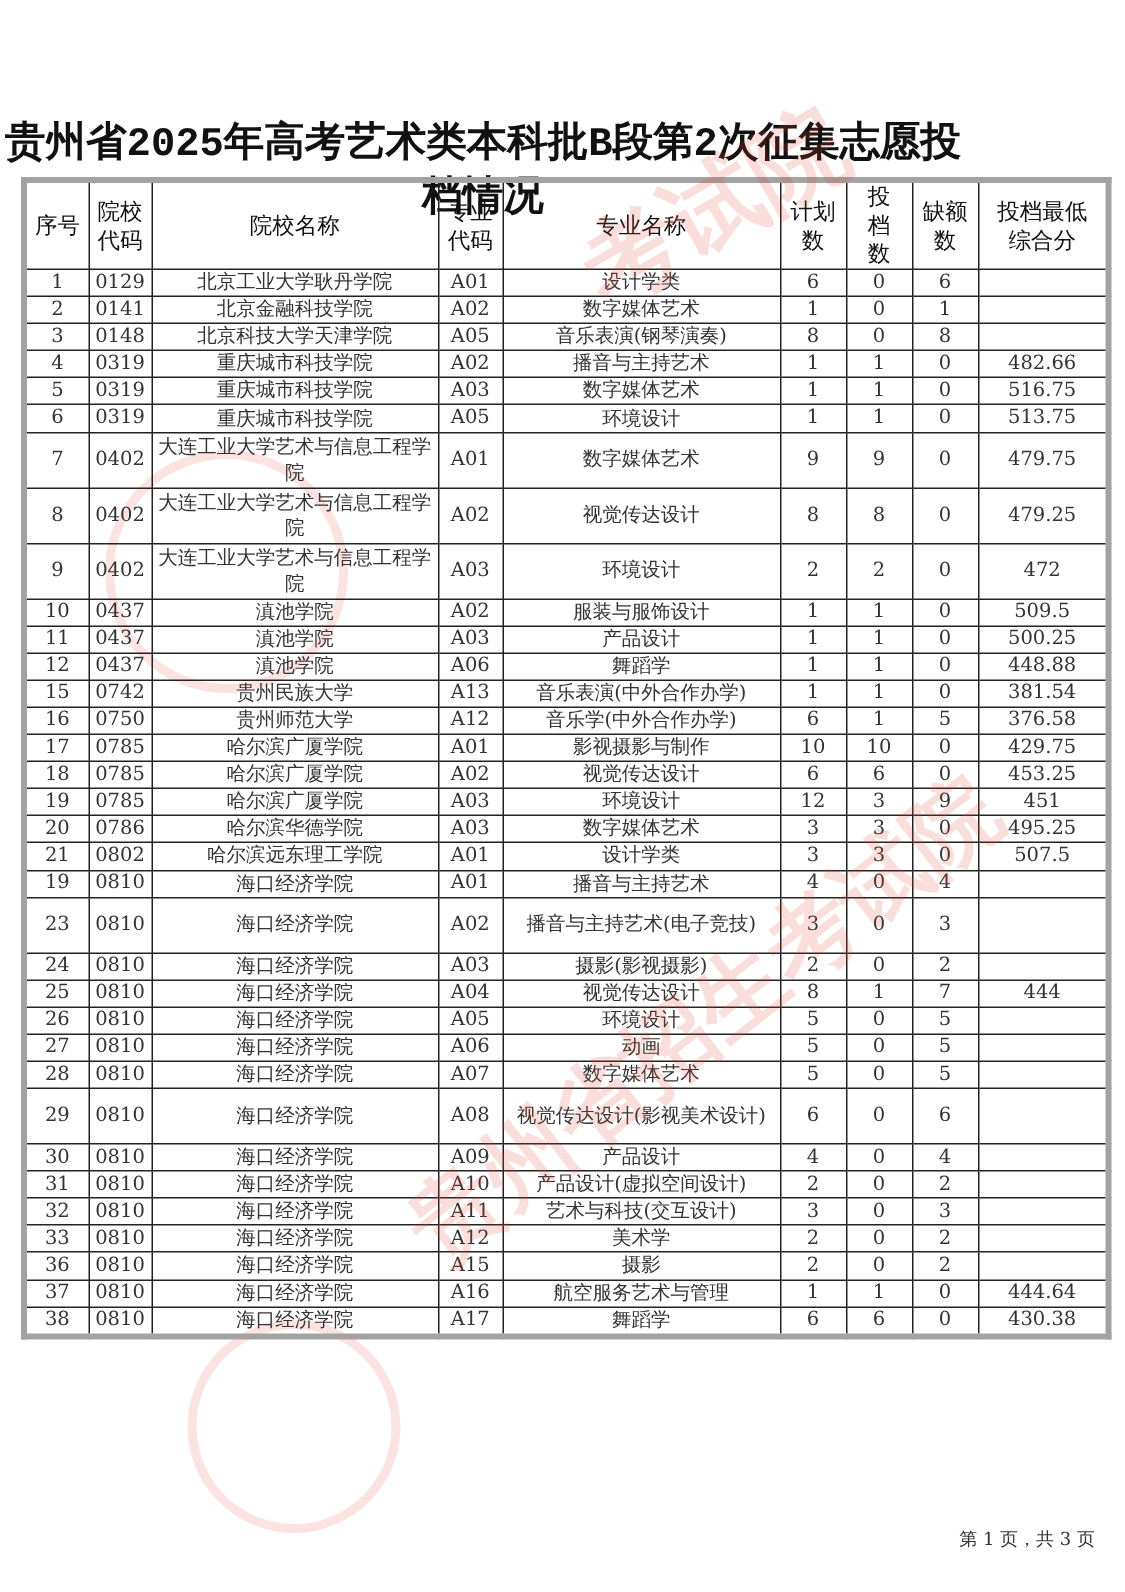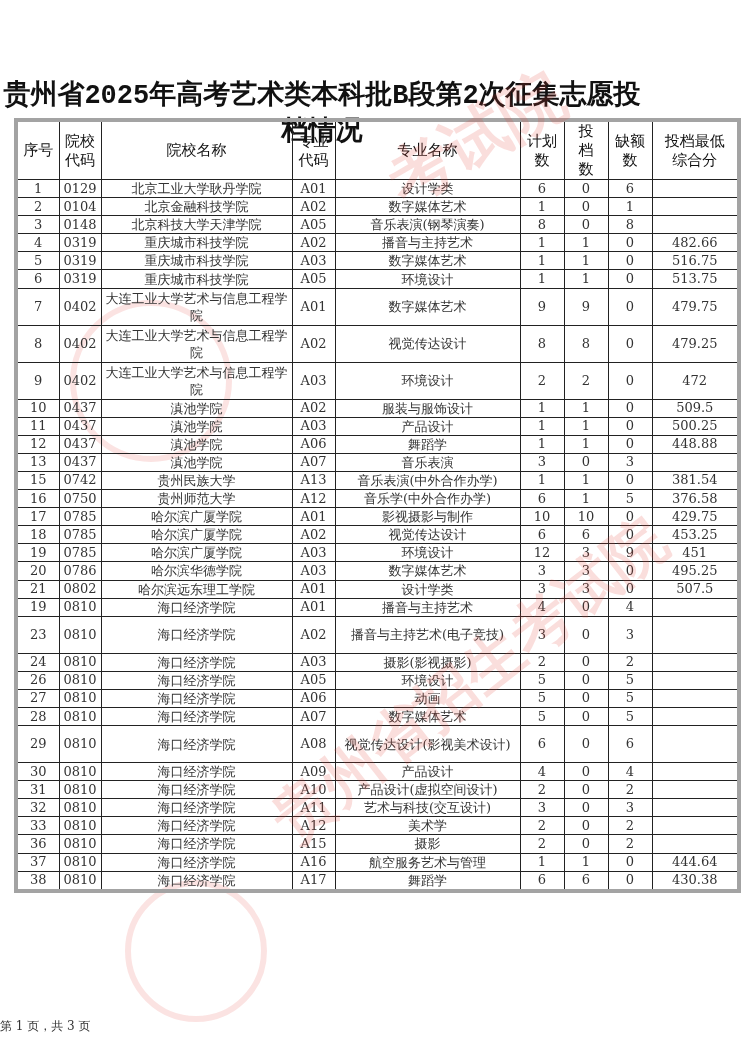--- a/index.html
+++ b/index.html
@@ -11,21 +11,21 @@
   table { position:absolute; left:14px; top:118px; border-collapse:collapse;
           table-layout:fixed; width:723px; }
   td, th { border:1px solid #222; padding:0; text-align:center; vertical-align:middle;
            font-weight:normal; overflow:hidden; }
   table { border:4px solid #a3a3a3; }
   th { font-size:15px; line-height:19px; height:54px; color:#111;
        font-family:"DejaVu Sans","Liberation Sans",sans-serif; }
   td { font-size:13px; height:17.1px; line-height:16px; color:#333; }
   tr.tall td { height:36px; }
   td.wrap { line-height:17px; white-space:normal; }
-  .footer { position:absolute; left:0; top:1018px; width:730px; text-align:left;
+  .footer { position:absolute; left:0; top:1018px; width:730px; text-align:right;
             font-size:12px; color:#333; }
   .watermark { position:absolute; pointer-events:none; color:rgba(230,70,60,0.18);
                font-size:64px; font-weight:bold; font-family:"DejaVu Sans",sans-serif; }
   .wm-circle { position:absolute; border:6px solid rgba(230,70,60,0.15); border-radius:50%;
                pointer-events:none; }
 </style>
 </head>
 <body>
 
 <div class="title">贵州省2025年高考艺术类本科批B段第2次征集志愿投档情况</div>
@@ -65,21 +65,21 @@
         <td class="wrap">北京工业大学耿丹学院</td>
         <td>A01</td>
         <td class="wrap">设计学类</td>
         <td>6</td>
         <td>0</td>
         <td>6</td>
         <td></td>
       </tr>
       <tr>
         <td>2</td>
-        <td>0104</td>
+        <td>0141</td>
         <td class="wrap">北京金融科技学院</td>
         <td>A02</td>
         <td class="wrap">数字媒体艺术</td>
         <td>1</td>
         <td>0</td>
         <td>1</td>
         <td></td>
       </tr>
       <tr>
         <td>3</td>
@@ -185,31 +185,20 @@
         <td>0437</td>
         <td class="wrap">滇池学院</td>
         <td>A06</td>
         <td class="wrap">舞蹈学</td>
         <td>1</td>
         <td>1</td>
         <td>0</td>
         <td>448.88</td>
       </tr>
       <tr>
-        <td>13</td>
-        <td>0437</td>
-        <td class="wrap">滇池学院</td>
-        <td>A07</td>
-        <td class="wrap">音乐表演</td>
-        <td>3</td>
-        <td>0</td>
-        <td>3</td>
-        <td></td>
-      </tr>
-      <tr>
         <td>15</td>
         <td>0742</td>
         <td class="wrap">贵州民族大学</td>
         <td>A13</td>
         <td class="wrap">音乐表演(中外合作办学)</td>
         <td>1</td>
         <td>1</td>
         <td>0</td>
         <td>381.54</td>
       </tr>
@@ -306,20 +295,31 @@
         <td>0810</td>
         <td class="wrap">海口经济学院</td>
         <td>A03</td>
         <td class="wrap">摄影(影视摄影)</td>
         <td>2</td>
         <td>0</td>
         <td>2</td>
         <td></td>
       </tr>
       <tr>
+        <td>25</td>
+        <td>0810</td>
+        <td class="wrap">海口经济学院</td>
+        <td>A04</td>
+        <td class="wrap">视觉传达设计</td>
+        <td>8</td>
+        <td>1</td>
+        <td>7</td>
+        <td>444</td>
+      </tr>
+      <tr>
         <td>26</td>
         <td>0810</td>
         <td class="wrap">海口经济学院</td>
         <td>A05</td>
         <td class="wrap">环境设计</td>
         <td>5</td>
         <td>0</td>
         <td>5</td>
         <td></td>
       </tr>

